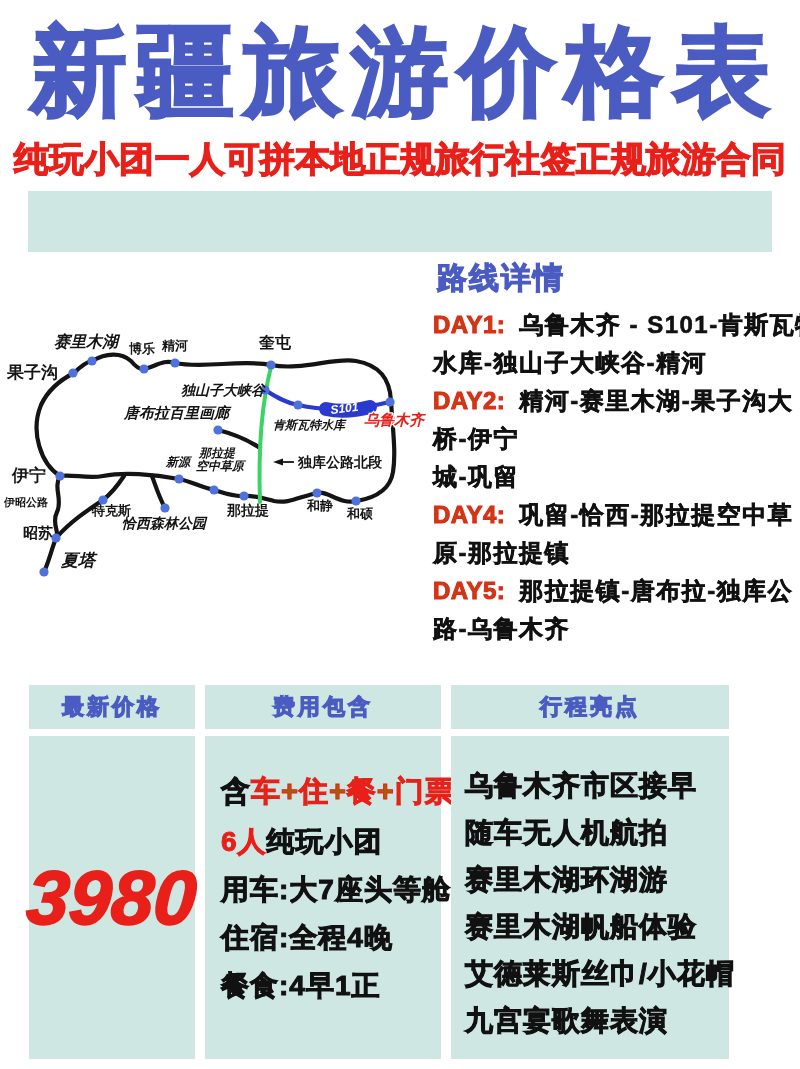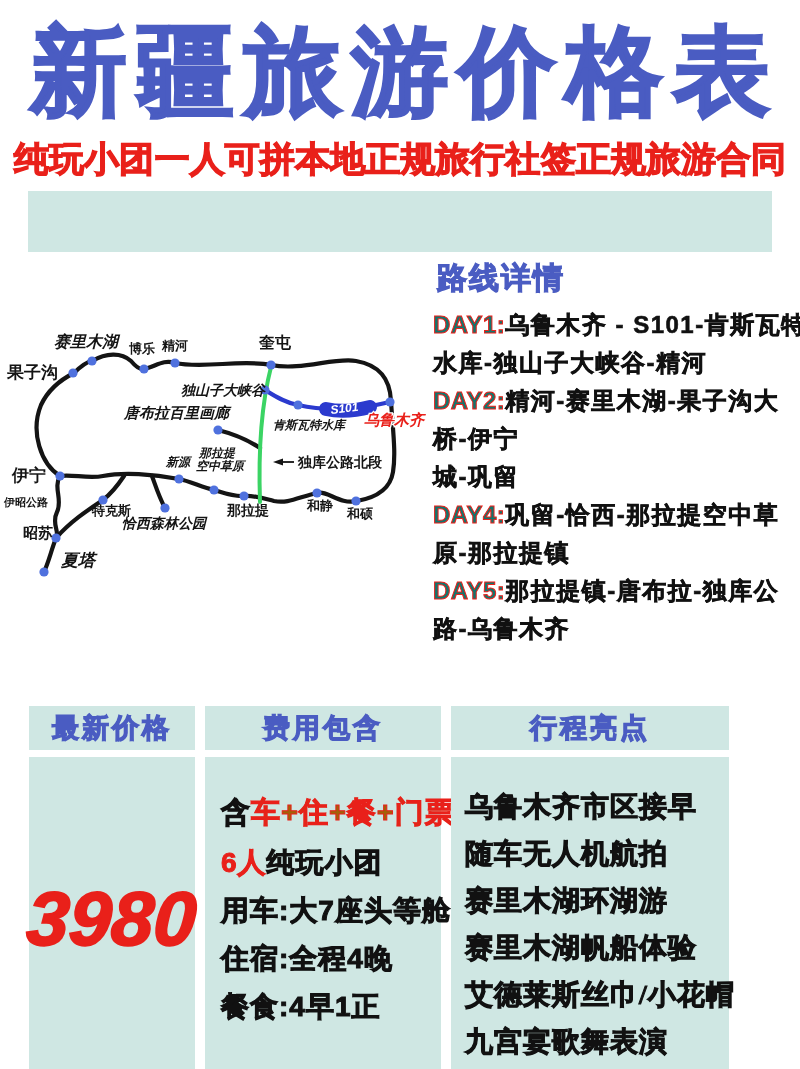--- a/index.html
+++ b/index.html
@@ -15,36 +15,36 @@
   .route-banner .label{font-size:36px;font-weight:900;color:#4a5cc2;-webkit-text-stroke:1.4px #4a5cc2;margin-right:16px;}
   .route-banner .name{font-size:36px;font-weight:900;color:#111111;-webkit-text-stroke:1.6px #111111;letter-spacing:2px;}
   .content{position:relative;height:433px;}
   .map-svg{position:absolute;left:3px;top:52px;}
   .route-details{position:absolute;left:433px;top:6px;width:360px;}
   .route-details h2{margin:0 0 7px 4px;font-size:30px;font-weight:900;color:#4a5cc2;
     -webkit-text-stroke:1.2px #4a5cc2;letter-spacing:2px;}
   .day-block{margin:0;}
   .day-line{font-size:24px;font-weight:700;color:#111111;line-height:38px;
     letter-spacing:1.5px;white-space:nowrap;-webkit-text-stroke:0.6px #111111;}
-  .day-label{color:#0f766e;font-weight:900;-webkit-text-stroke:1px #e9201a;letter-spacing:0.5px;margin-right:0;}
+  .day-label{color:#c2410c;font-weight:900;-webkit-text-stroke:1px #e9201a;letter-spacing:0.5px;margin-right:14px;}
   .price-table{margin:0 23px 0 29px;}
   .t-row{display:flex;gap:10px;}
   .t-head{height:44px;background:#cfe7e3;display:flex;align-items:center;justify-content:center;
-    font-size:27px;font-weight:900;color:#4a5cc2;-webkit-text-stroke:1.2px #4a5cc2;letter-spacing:3px;margin-top:21px;}
+    font-size:22px;font-weight:900;color:#4a5cc2;-webkit-text-stroke:1.2px #4a5cc2;letter-spacing:3px;}
   .t-cell{background:#cfe7e3;height:323px;box-sizing:border-box;}
   .w1{width:166px;} .w2{width:236px;} .w3{width:278px;}
   .t-body{margin-top:7px;}
   .price-cell{display:flex;align-items:center;justify-content:center;}
   .price{font-size:76px;font-weight:900;font-style:italic;color:#e9201a;
     -webkit-text-stroke:2px #e9201a;transform:skewX(-4deg);}
   .inc-cell{padding:30px 0 0 16px;}
   .inc-line{height:48px;display:flex;align-items:center;font-size:28px;font-weight:800;
     -webkit-text-stroke:1px #111111;letter-spacing:1px;white-space:nowrap;}
   .inc-line.first{font-size:29px;font-weight:900;height:52px;}
-  .hl-cell{padding:26px 0 0 14px;font-family:Liberation Serif, serif;}
+  .hl-cell{padding:26px 0 0 14px;}
   .hl-item{height:47px;line-height:47px;font-size:28px;font-weight:800;color:#111111;
     -webkit-text-stroke:1px #111111;letter-spacing:1px;white-space:nowrap;}
   .footer-note{margin-top:8px;text-align:right;padding-right:24px;font-size:21px;
     font-weight:800;color:#e9201a;-webkit-text-stroke:0.7px #e9201a;letter-spacing:1px;}
 </style>
 </head>
 <body>
 
 <div class="title-row">
     <span class="title-char">新</span>

